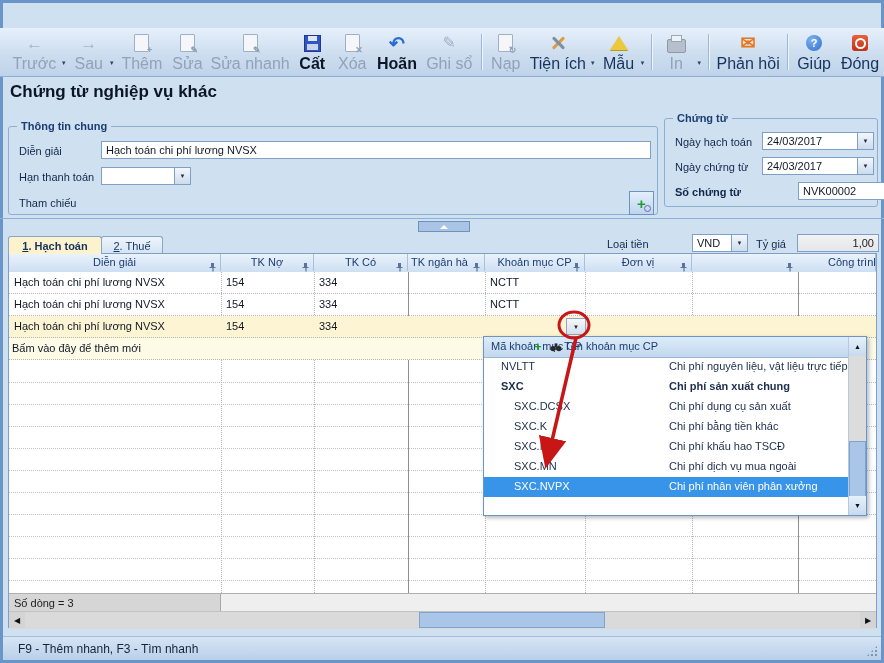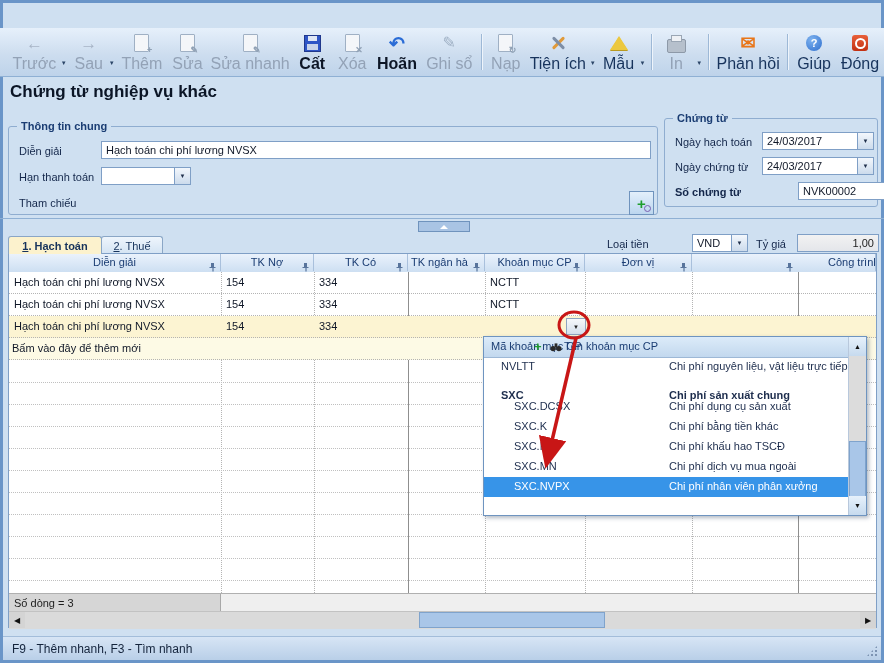--- a/index.html
+++ b/index.html
@@ -128,21 +128,21 @@
   .ditem.selected{background:#3794e8;color:#fff;}
   .pscroll{position:absolute;right:0;top:0;width:18px;height:178px;background:#dcdcdc;border-left:1px solid #b8c8dc;box-sizing:border-box;}
   .psbtn{position:absolute;left:0;width:17px;height:19px;background:linear-gradient(#e7f1fb,#c6daee);
     display:flex;align-items:center;justify-content:center;font-size:7px;color:#111;}
   .pthumb{position:absolute;left:0;top:104px;width:17px;height:56px;background:#a9c6e8;border:1px solid #7fa3cc;box-sizing:border-box;}
   
   .annot{position:absolute;left:0;top:0;width:884px;height:663px;pointer-events:none;z-index:40;}
   
   .statusbar{position:absolute;left:3px;right:3px;bottom:3px;height:23px;
     background:linear-gradient(#d7e5f5,#b9cfe8);border-top:1px solid #a3bdda;
-    display:flex;align-items:center;font-size:12px;color:#14243c;padding-left:9px;}
+    display:flex;align-items:center;font-size:12px;color:#14243c;padding-left:15px;}
   .grip{position:absolute;right:6px;bottom:6px;width:12px;height:12px;
     background-image:radial-gradient(circle,#7c93b2 1.2px,transparent 1.4px);
     background-size:4px 4px;background-position:bottom right;clip-path:polygon(100% 0,100% 100%,0 100%);}
 </style>
 </head>
 <body>
 
 <div id="window">
 
 
@@ -420,21 +420,21 @@
             <circle cx="3.1" cy="6.6" r="2.7" fill="#2a2a2a"></circle>
             <circle cx="8.9" cy="6.6" r="2.7" fill="#2a2a2a"></circle>
             <rect x="4.6" y="1.4" width="2.8" height="4" fill="#2a2a2a"></rect>
           </svg></span>
       <span class="pname">Tên khoản mục CP</span>
     </div>
     <div class="ditem lvl0" style="top:20px;">
       <span class="dcode">NVLTT</span>
         <span class="dname">Chi phí nguyên liệu, vật liệu trực tiếp</span>
       </div>
-    <div class="ditem lvl0 bold" style="top:49px;">
+    <div class="ditem lvl0 bold" style="top:40px;">
       <span class="dcode">SXC</span>
         <span class="dname">Chi phí sản xuất chung</span>
       </div>
     <div class="ditem lvl1" style="top:60px;">
       <span class="dcode">SXC.DCSX</span>
         <span class="dname">Chi phí dụng cụ sản xuất</span>
       </div>
     <div class="ditem lvl1" style="top:80px;">
       <span class="dcode">SXC.K</span>
         <span class="dname">Chi phí bằng tiền khác</span>

